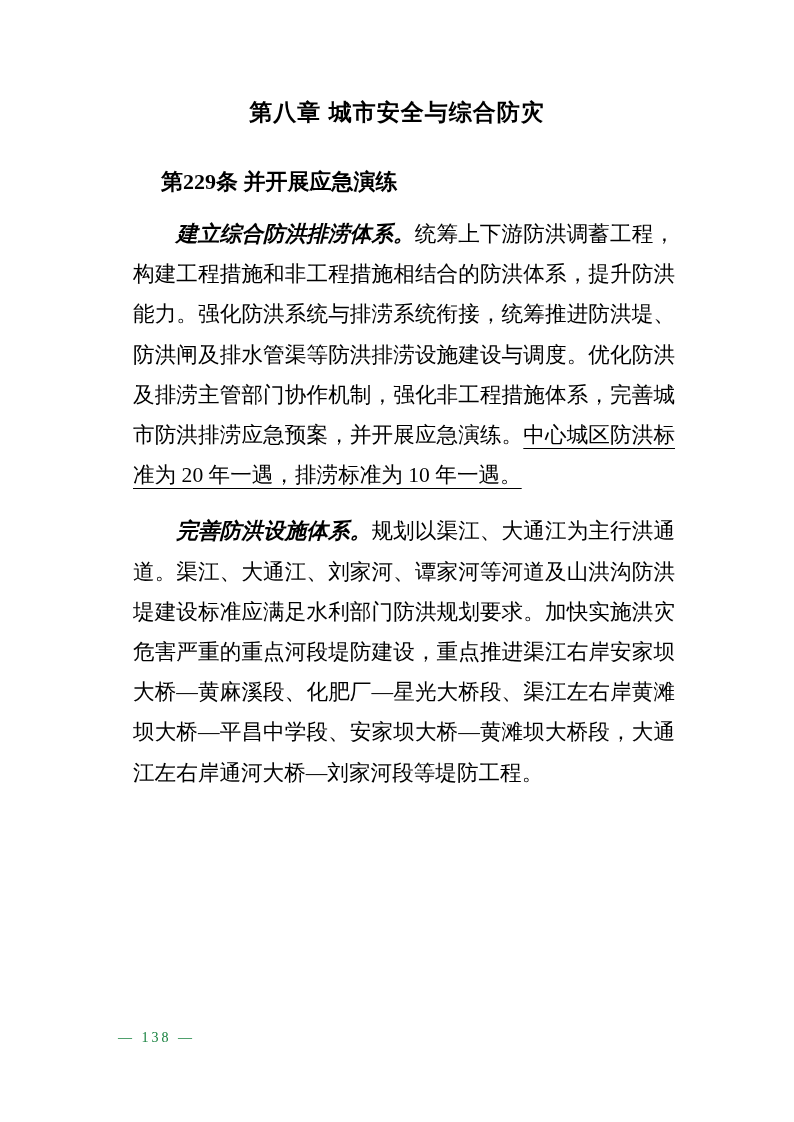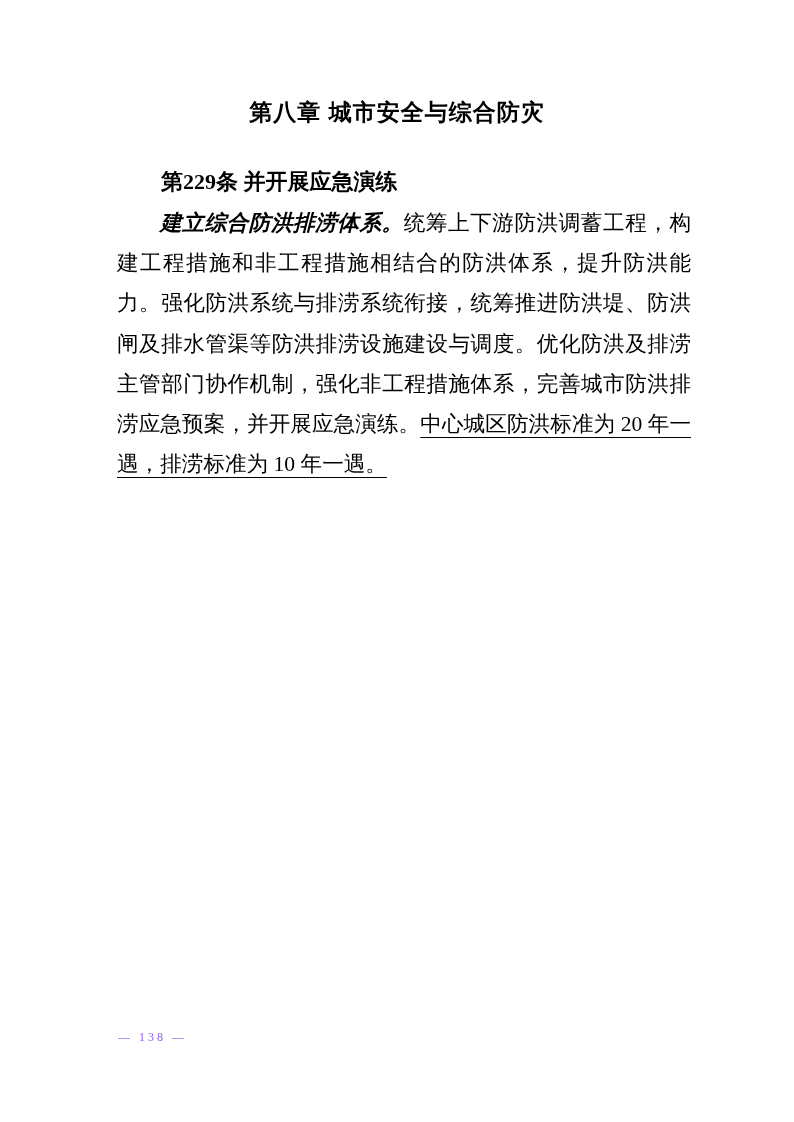--- a/index.html
+++ b/index.html
@@ -35,53 +35,54 @@
   }
   .article-heading {
     margin: 38px 0 5px 0;
     text-indent: 2em;
     font-weight: bold;
     font-size: 22px;
     line-height: 32px;
     text-align: left;
   }
   p.para {
-    margin: 0;
+    margin: 16px;
     text-indent: 2em;
   }
   .lead {
     font-weight: bold;
     font-style: italic;
   }
   .underlined {
     text-decoration: underline;
     text-underline-offset: 6px;
     text-decoration-thickness: 1.4px;
   }
   .page-number {
     position: absolute;
     left: 118px;
     top: 1030px;
-    font-size: 12px;
+    font-size: 14px;
     letter-spacing: 3px;
-    color: #8b5cf6;
+    color: #15803d;
   }
 </style>
 </head>
 <body>
 
 <div class="page">
 
   <div class="chapter-title">第八章 城市安全与综合防灾</div>
 
   <div class="content">
 
     <div class="article-heading">第229条 并开展应急演练</div>
 
     <p class="para"><span class="lead">建立综合防洪排涝体系。</span><span>统筹上下游防洪调蓄工程，构建工程措施和非工程措施相结合的防洪体系，提升防洪能力。强化防洪系统与排涝系统衔接，统筹推进防洪堤、防洪闸及排水管渠等防洪排涝设施建设与调度。优化防洪及排涝主管部门协作机制，强化非工程措施体系，完善城市防洪排涝应急预案，并开展应急演练。</span><span class="underlined">中心城区防洪标准为 20 年一遇，排涝标准为 10 年一遇。</span></p>
 
+    <p class="para"><span class="lead">完善防洪设施体系。</span><span>规划以渠江、大通江为主行洪通道。渠江、大通江、刘家河、谭家河等河道及山洪沟防洪堤建设标准应满足水利部门防洪规划要求。加快实施洪灾危害严重的重点河段堤防建设，重点推进渠江右岸安家坝大桥—黄麻溪段、化肥厂—星光大桥段、渠江左右岸黄滩坝大桥—平昌中学段、安家坝大桥—黄滩坝大桥段，大通江左右岸通河大桥—刘家河段等堤防工程。</span><span class="underlined"></span></p>
 
 
   </div>
 
   <div class="page-number">— 138 —</div>
 
 </div>
 
 </body></html>

